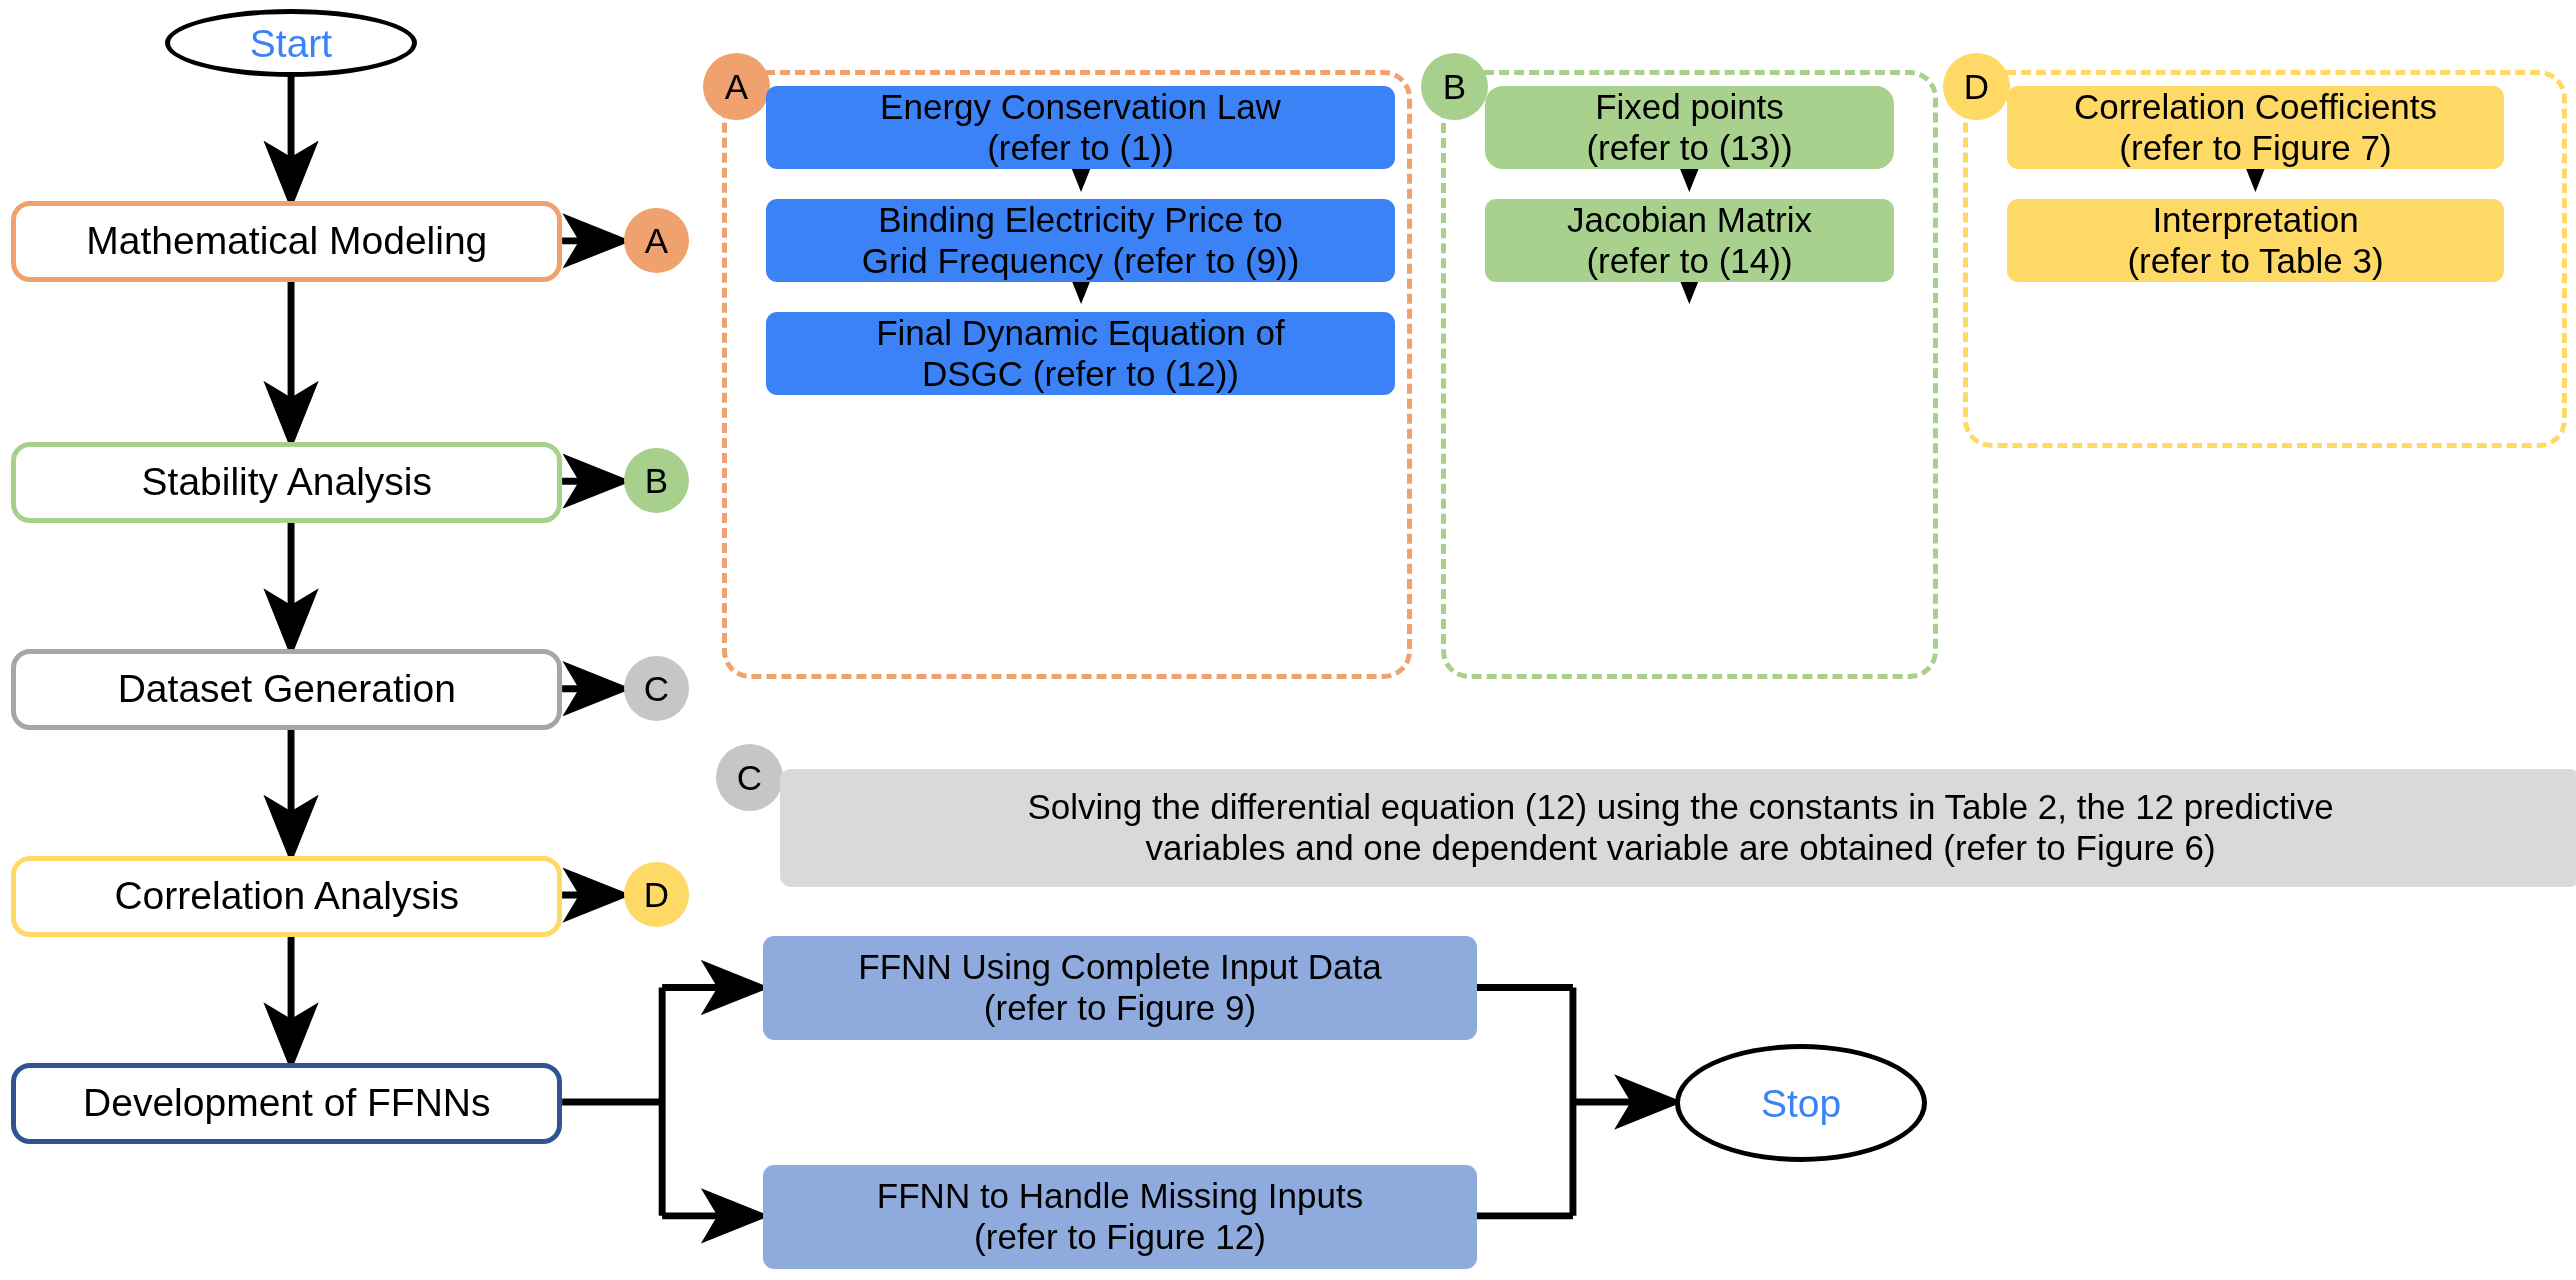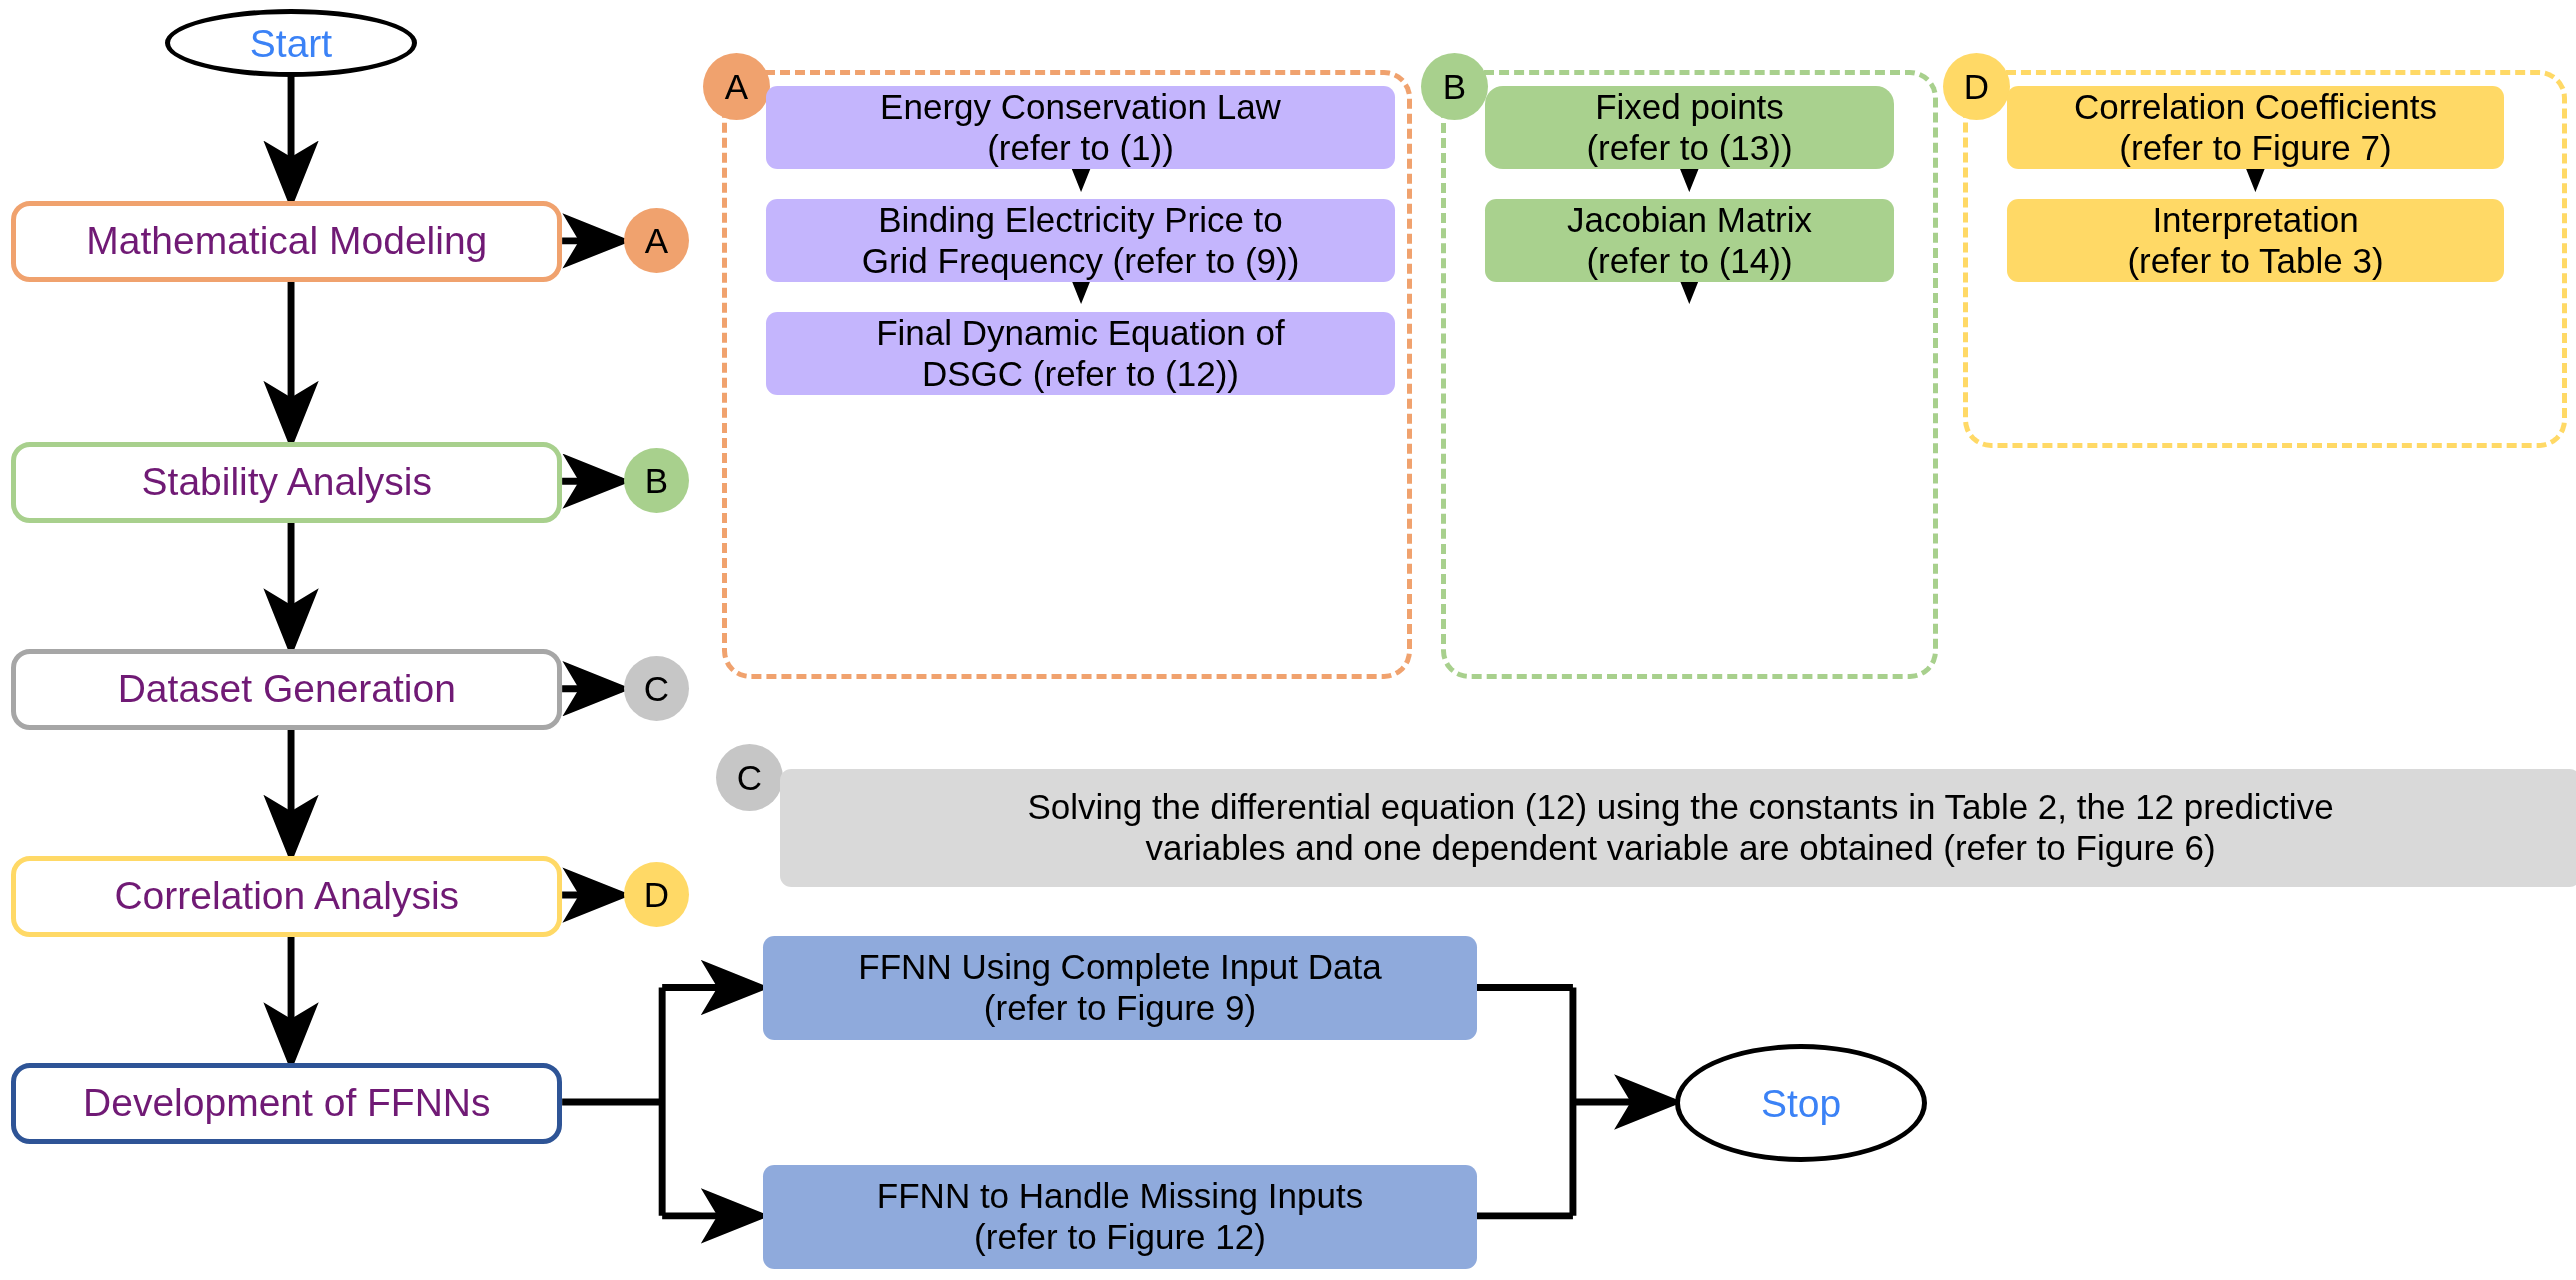--- a/index.html
+++ b/index.html
@@ -33,21 +33,21 @@
   }
 
   
   .proc {
     border-radius: 19px;
     background: #ffffff;
     display: flex;
     align-items: center;
     justify-content: center;
     font-size: 39px;
-    color: #701a75;
+    color: #000000;
     line-height: 1.1;
     text-align: center;
   }
   .proc.orange { border: 5.7px solid #F0A26E; }
   .proc.green  { border: 5.7px solid #A8D08D; }
   .proc.grey   { border: 5.7px solid #A6A6A6; }
   .proc.yellow { border: 5.7px solid #FFD966; }
   .proc.blue   { border: 5.7px solid #2E5496; }
 
   
@@ -79,21 +79,21 @@
     border-radius: 11.3px;
     display: flex;
     align-items: center;
     justify-content: center;
     text-align: center;
     font-size: 35px;
     line-height: 1.16;
     color: #000000;
     padding: 2.5px 8.8px;
   }
-  .step.orange { background: #c4b5fd; }
+  .step.orange { background: #3b82f6; }
   .step.green  { background: #A9D18E; }
   .step.yellow { background: #FFD966; }
   .step.grey   { background: #D9D9D9; }
   .step.blue   { background: #8FAADC; }
 
   
   #wires { position: absolute; left: 0; top: 0; width: 2576px; height: 1280px; pointer-events: none; }
 </style>
 </head>
 <body>

